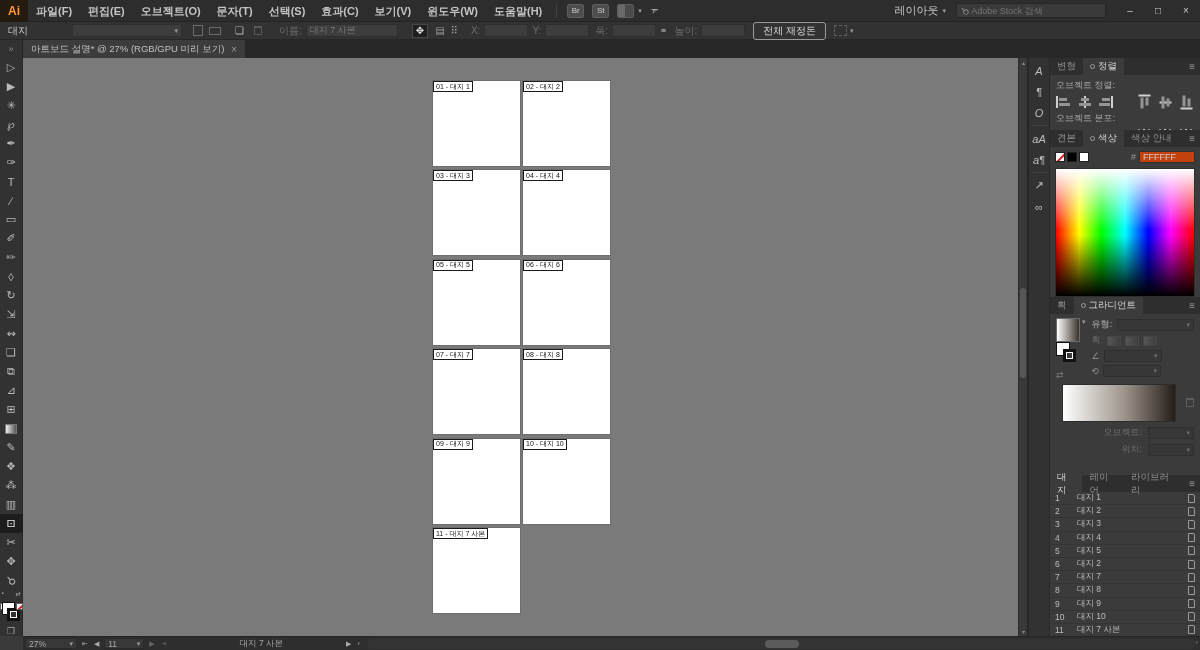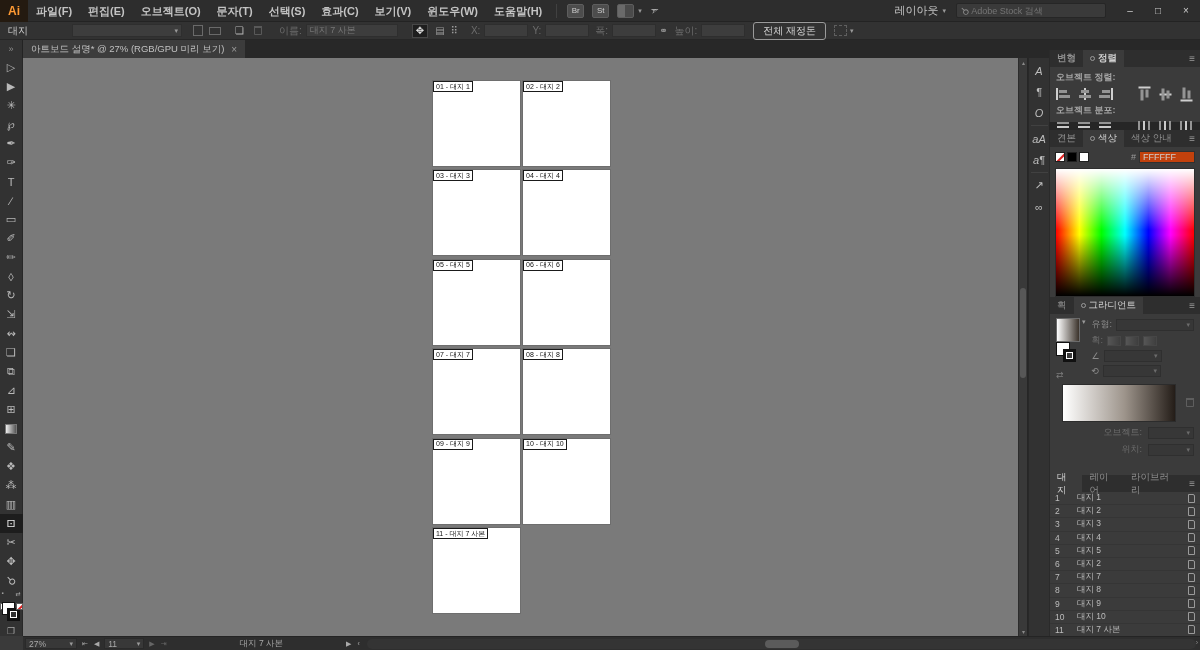--- a/index.html
+++ b/index.html
@@ -410,21 +410,21 @@
       <div class="strip-ico">¶</div>
       <div class="strip-ico">O</div>
       <div class="strip-div"></div>
       <div class="strip-ico">aA</div>
       <div class="strip-ico">a¶</div>
       <div class="strip-div"></div>
       <div class="strip-ico">↗</div>
       <div class="strip-ico">∞</div>
     </div>
 
-  <div class="panel abs" style="top:50px;height:72px;font-weight:bold;">
+  <div class="panel abs" style="top:58px;height:72px;">
     <div class="phead">
       <span class="ptab">변형</span>
       <span class="ptab on">
           <span class="ring"></span>
           <span>정렬</span>
         </span>
       <span class="pmenu">≡</span>
     </div>
     <div class="plabel">오브젝트 정렬:</div>
     <div class="icon-row" id="align-row1">
@@ -487,21 +487,21 @@
         </div>
         <div id="gfs">
           <div id="gfill"></div>
           <div id="gstroke"></div>
         </div>
         <div style="display:flex;gap:6px;margin-top:2px;color:#7c7c7c;font-size:9px;">
           <span>⇄</span>
         </div>
       </div>
       <div style="flex:1;">
-        <div class="grow" style="padding:0 0 3px;">
+        <div class="grow" style="padding:0 0 3px;font-weight:bold;">
           <span>유형:</span>
           <span class="gsel">▾</span>
         </div>
         <div class="grow" style="padding:0 0 3px;">
           <span class="dim">획:</span>
           <span class="gs-ico"></span>
           <span class="gs-ico"></span>
           <span class="gs-ico"></span>
         </div>
         <div class="grow" style="padding:0 0 3px;">

